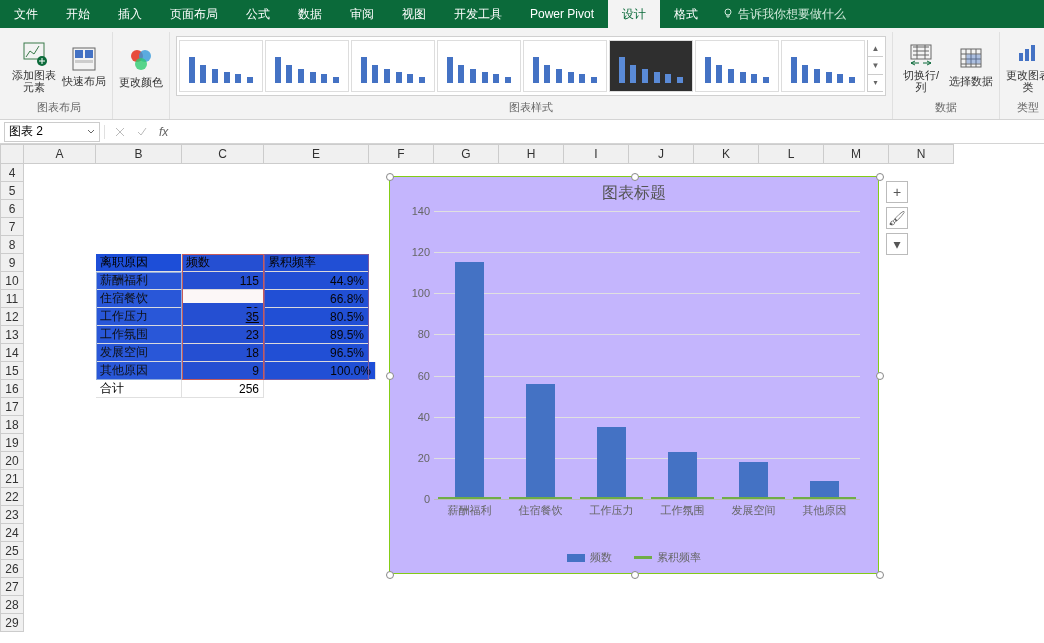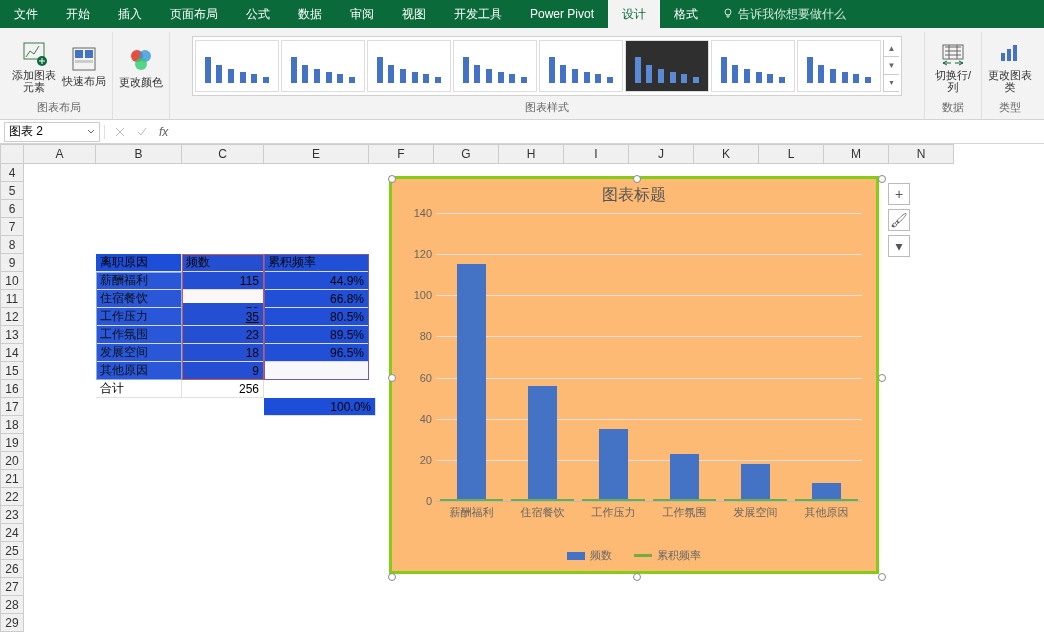--- a/index.html
+++ b/index.html
@@ -42,21 +42,21 @@
 .rowhead { width: 24px; height: 18px; border: 1px solid #ccc; border-top: none; background: #f0f0f0; font-size: 12px; color: #333; display: flex; align-items: center; justify-content: center; }
 
 .cells { position: absolute; left: 24px; top: 20px; }
 .cell { position: absolute; border-right: 1px solid #e0e0e0; border-bottom: 1px solid #e0e0e0; font-size: 12px; display: flex; align-items: center; padding: 0 4px; }
 .cell.right { justify-content: flex-end; }
 .hdr-cell { background: #1d4ed8; }
 .sel-b { position: absolute; border: 1px solid #8faadc; background: rgba(143,170,220,0.1); pointer-events: none; }
 .sel-c { position: absolute; border: 1px solid #c55a5a; background: rgba(197,90,90,0.05); pointer-events: none; }
 .sel-e { position: absolute; border: 1px solid #7a5aa0; background: rgba(122,90,160,0.05); pointer-events: none; }
 
-.chart-obj { position: absolute; border: 3px solid #84cc16; background: #fdba74; }
+.chart-obj { position: absolute; border: 1px solid #84cc16; background: #c4b5fd; }
 .chart-handle { position: absolute; width: 8px; height: 8px; background: #fff; border: 1px solid #888; border-radius: 50%; }
 .side-tool { position: absolute; width: 22px; height: 22px; border: 1px solid #bbb; background: #fff; display: flex; align-items: center; justify-content: center; font-size: 14px; color: #555; cursor: pointer; }
 
 .chart-title { text-align: center; font-size: 16px; color: #555; padding: 6px 0; }
 .plot { position: absolute; }
 .yaxis-tick { position: absolute; right: 100%; font-size: 11px; color: #666; transform: translateY(-50%); padding-right: 4px; }
 .gridline { position: absolute; left: 0; right: 0; border-top: 1px solid #e0e0e0; }
 .baseline { position: absolute; left: 0; right: 0; border-top: 1px solid #bbb; }
 .bar-col { position: absolute; bottom: 0; background: #4472c4; }
 .line-seg { position: absolute; bottom: 0; height: 2px; background: #70ad47; }
@@ -213,20 +213,28 @@
 
   <div class="ribbon-group">
     <div class="group-row">
       <div class="big-btn">
         <svg width="28" height="28" viewBox="0 0 28 28">
             <rect x="4" y="6" width="20" height="14" fill="none" stroke="#666"></rect>
             <path d="M6 8h16M6 12h16M6 16h16M10 6v14M18 6v14" stroke="#666"></path>
             <path d="M4 24h8M8 22l-4 2 4 2M24 24h-8M20 22l4 2-4 2" stroke="#0b6a3a" fill="none"></path>
           </svg>
         <span>切换行/列</span>
+      </div>
+      <div class="big-btn">
+        <svg width="28" height="28" viewBox="0 0 28 28">
+            <rect x="4" y="4" width="20" height="18" fill="none" stroke="#666"></rect>
+            <path d="M4 9h20M9 4v18M14 4v18M19 4v18M4 14h20M4 19h20" stroke="#666"></path>
+            <rect x="10" y="10" width="13" height="8" fill="#4472c4" opacity="0.4" stroke="#4472c4"></rect>
+          </svg>
+        <span>选择数据</span>
       </div>
     </div>
     <div class="group-label">数据</div>
   </div>
 
   <div class="ribbon-group">
     <div class="group-row">
       <div class="big-btn">
         <svg width="28" height="28" viewBox="0 0 28 28">
             <rect x="5" y="14" width="4" height="8" fill="#4472c4"></rect>
@@ -317,21 +325,21 @@
       <div class="cell hdr-cell right" style="left: 158px; top: 144px; width: 82px; height: 18px; text-decoration: underline;">35</div>
       <div class="cell hdr-cell right" style="left: 240px; top: 144px; width: 105px; height: 18px;">80.5%</div>
       <div class="cell hdr-cell" style="left: 72px; top: 162px; width: 86px; height: 18px;">工作氛围</div>
       <div class="cell hdr-cell right" style="left: 158px; top: 162px; width: 82px; height: 18px;">23</div>
       <div class="cell hdr-cell right" style="left: 240px; top: 162px; width: 105px; height: 18px;">89.5%</div>
       <div class="cell hdr-cell" style="left: 72px; top: 180px; width: 86px; height: 18px;">发展空间</div>
       <div class="cell hdr-cell right" style="left: 158px; top: 180px; width: 82px; height: 18px;">18</div>
       <div class="cell hdr-cell right" style="left: 240px; top: 180px; width: 105px; height: 18px;">96.5%</div>
       <div class="cell hdr-cell" style="left: 72px; top: 198px; width: 86px; height: 18px;">其他原因</div>
       <div class="cell hdr-cell right" style="left: 158px; top: 198px; width: 82px; height: 18px;">9</div>
-      <div class="cell hdr-cell right" style="left: 240px; top: 198px; width: 112px; height: 18px; margin-top: 36px;">100.0%</div>
+      <div class="cell hdr-cell right" style="left: 240px; top: 198px; width: 112px; height: 18px;">100.0%</div>
       <div class="cell" style="left: 72px; top: 216px; width: 86px; height: 18px;">合计</div>
       <div class="cell right" style="left: 158px; top: 216px; width: 82px; height: 18px;">256</div>
     </div>
 
   <div class="sel-b" id="selB" style="left: 96px; top: 128px; width: 86px; height: 108px;"></div>
   <div class="sel-c" id="selC" style="left: 182px; top: 110px; width: 82px; height: 126px;"></div>
   <div class="sel-e" id="selE" style="left: 264px; top: 110px; width: 105px; height: 126px;"></div>
 
   <div class="chart-obj" id="chart" style="left: 389px; top: 32px; width: 490px; height: 398px;">
     <div class="chart-title">图表标题</div>

